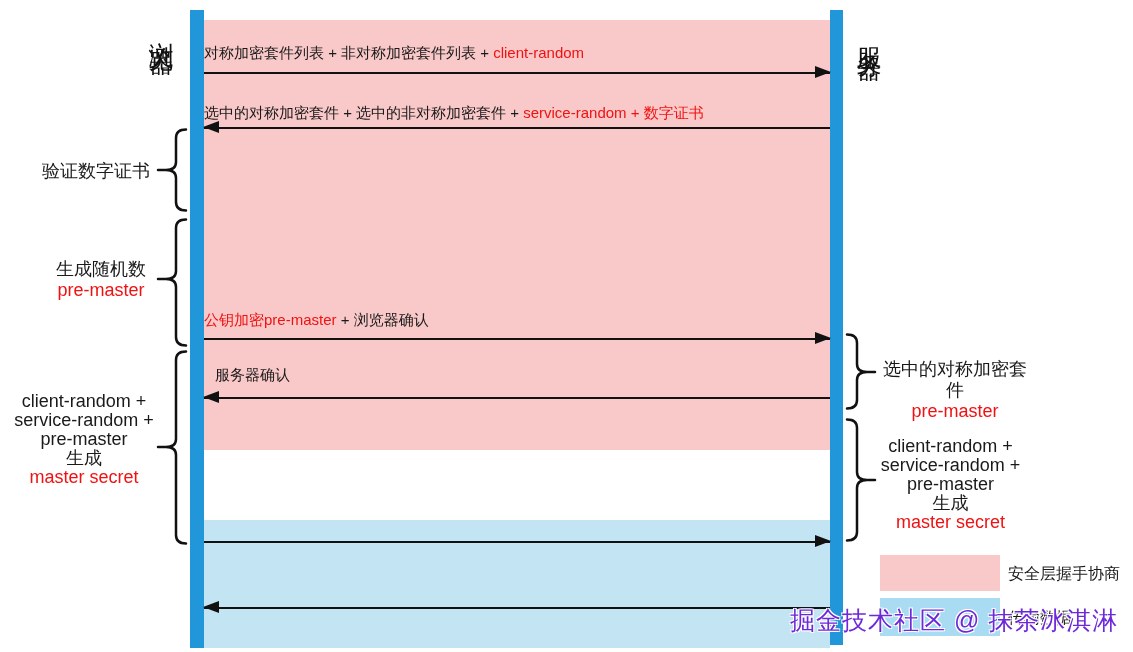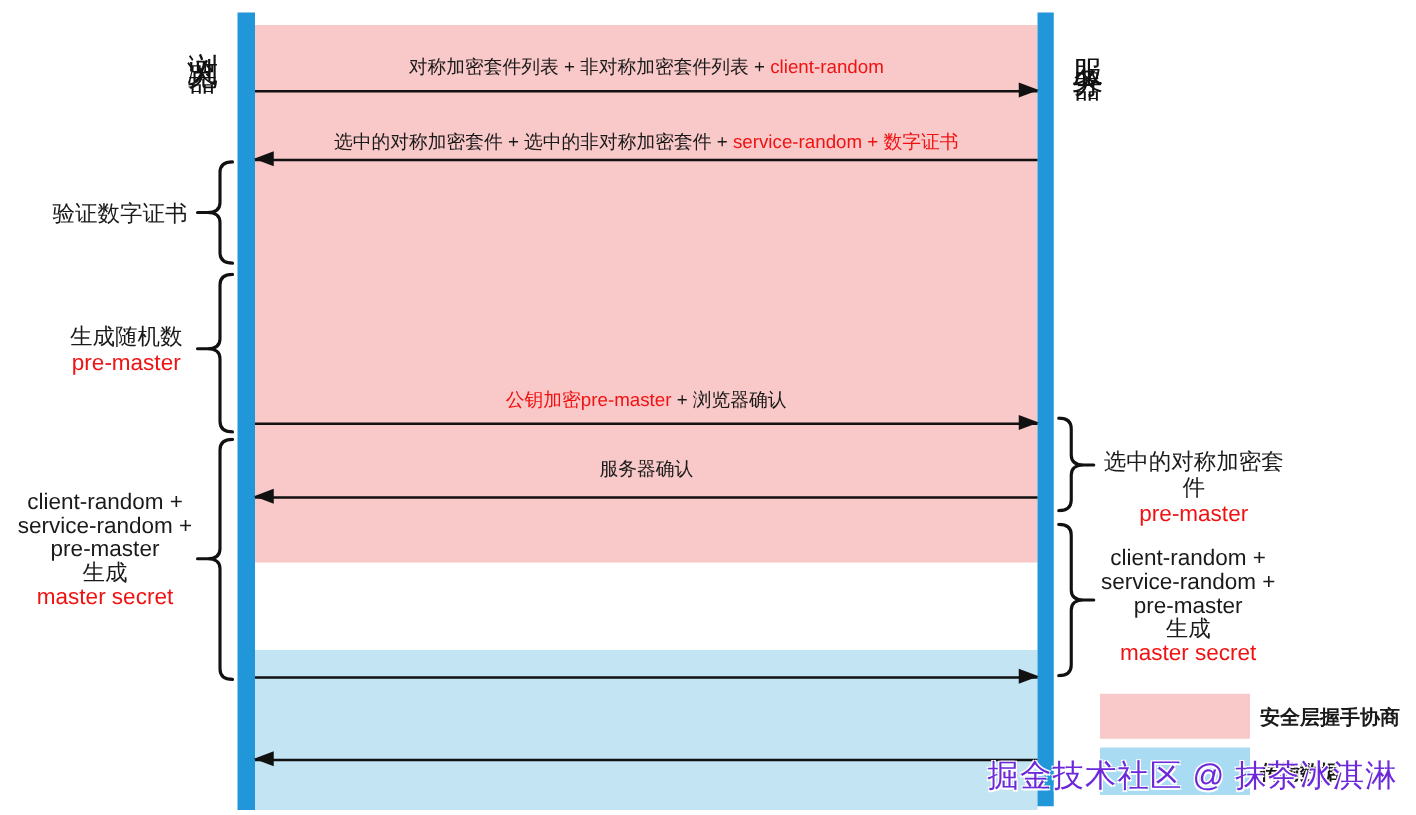--- a/index.html
+++ b/index.html
@@ -22,33 +22,33 @@
   .msg-line{position:absolute;left:204px;width:626px;height:0;border-top:2.5px solid #111;}
   .msg-line.to-right::after{
     content:"";position:absolute;right:-1px;top:-8px;width:0;height:0;
     border-top:6.5px solid transparent;border-bottom:6.5px solid transparent;border-left:16px solid #111;
   }
   .msg-line.to-left::before{
     content:"";position:absolute;left:-1px;top:-8px;width:0;height:0;
     border-top:6.5px solid transparent;border-bottom:6.5px solid transparent;border-right:16px solid #111;
   }
   .msg-label{
-    position:absolute;left:204px;width:626px;text-align:center;
+    position:absolute;left:204px;width:626px;text-align:left;
     font-size:15px;white-space:nowrap;
   }
   .red{color:#f01212;}
   .side-note{position:absolute;font-size:18px;line-height:19px;}
   .ta-r{text-align:right;}
   .ta-c{text-align:center;}
   .brace{position:absolute;}
   .brace svg{display:block;}
   .legend-swatch{position:absolute;left:880px;width:120px;}
   .legend-swatch-pink{top:555px;height:36px;background:#f9c8c8;}
   .legend-swatch-blue{top:598px;height:38px;background:#a9dcf3;}
-  .legend-label{position:absolute;left:1008px;font-size:16px;white-space:nowrap;font-weight:bold;}
+  .legend-label{position:absolute;left:1008px;font-size:16px;white-space:nowrap;}
   .legend-label-pink{top:564px;}
   .legend-label-blue{top:608px;}
   .watermark{
     position:absolute;left:790px;top:604px;font-size:25px;letter-spacing:1px;
     color:#6d28d9;white-space:nowrap;
     text-shadow:-1px -1px 0 #fff,1px -1px 0 #fff,-1px 1px 0 #fff,1px 1px 0 #fff;
   }
 </style>
 </head>
 <body>
@@ -85,21 +85,21 @@
     </svg>
   </div>
   <div class="side-note ta-c" style="left:25px;top:259px;width:152px;line-height:21px;">
     <div>生成随机数</div>
     <div class="red">pre-master</div>
   </div>
 
   <div class="msg-label" style="top:311px;"><span class="red">公钥加密pre-master</span><span> + 浏览器确认</span></div>
   <div class="msg-line to-right" style="top:338px;"></div>
 
-  <div class="msg-label" style="top:366px;"><span>服务器确认</span></div>
+  <div class="msg-label" style="top:366px;padding-left:11px;"><span>服务器确认</span></div>
   <div class="msg-line to-left" style="top:397px;"></div>
 
   <div class="brace" style="left:152px;top:350px;">
     <svg width="38" height="195" viewBox="0 0 30 195" fill="none" xmlns="http://www.w3.org/2000/svg">
       <path d="M30 1.5 Q20 1.5 20 10 L20 89 Q20 97 10 97 L2 97 M10 97 Q20 97 20 105 L20 185 Q20 193.5 30 193.5" stroke="#111" stroke-width="2.5" stroke-linecap="round"></path>
     </svg>
   </div>
   <div class="side-note ta-c" style="left:3px;top:392px;width:162px;">
     <div>client-random +</div>
     <div>service-random +</div>

